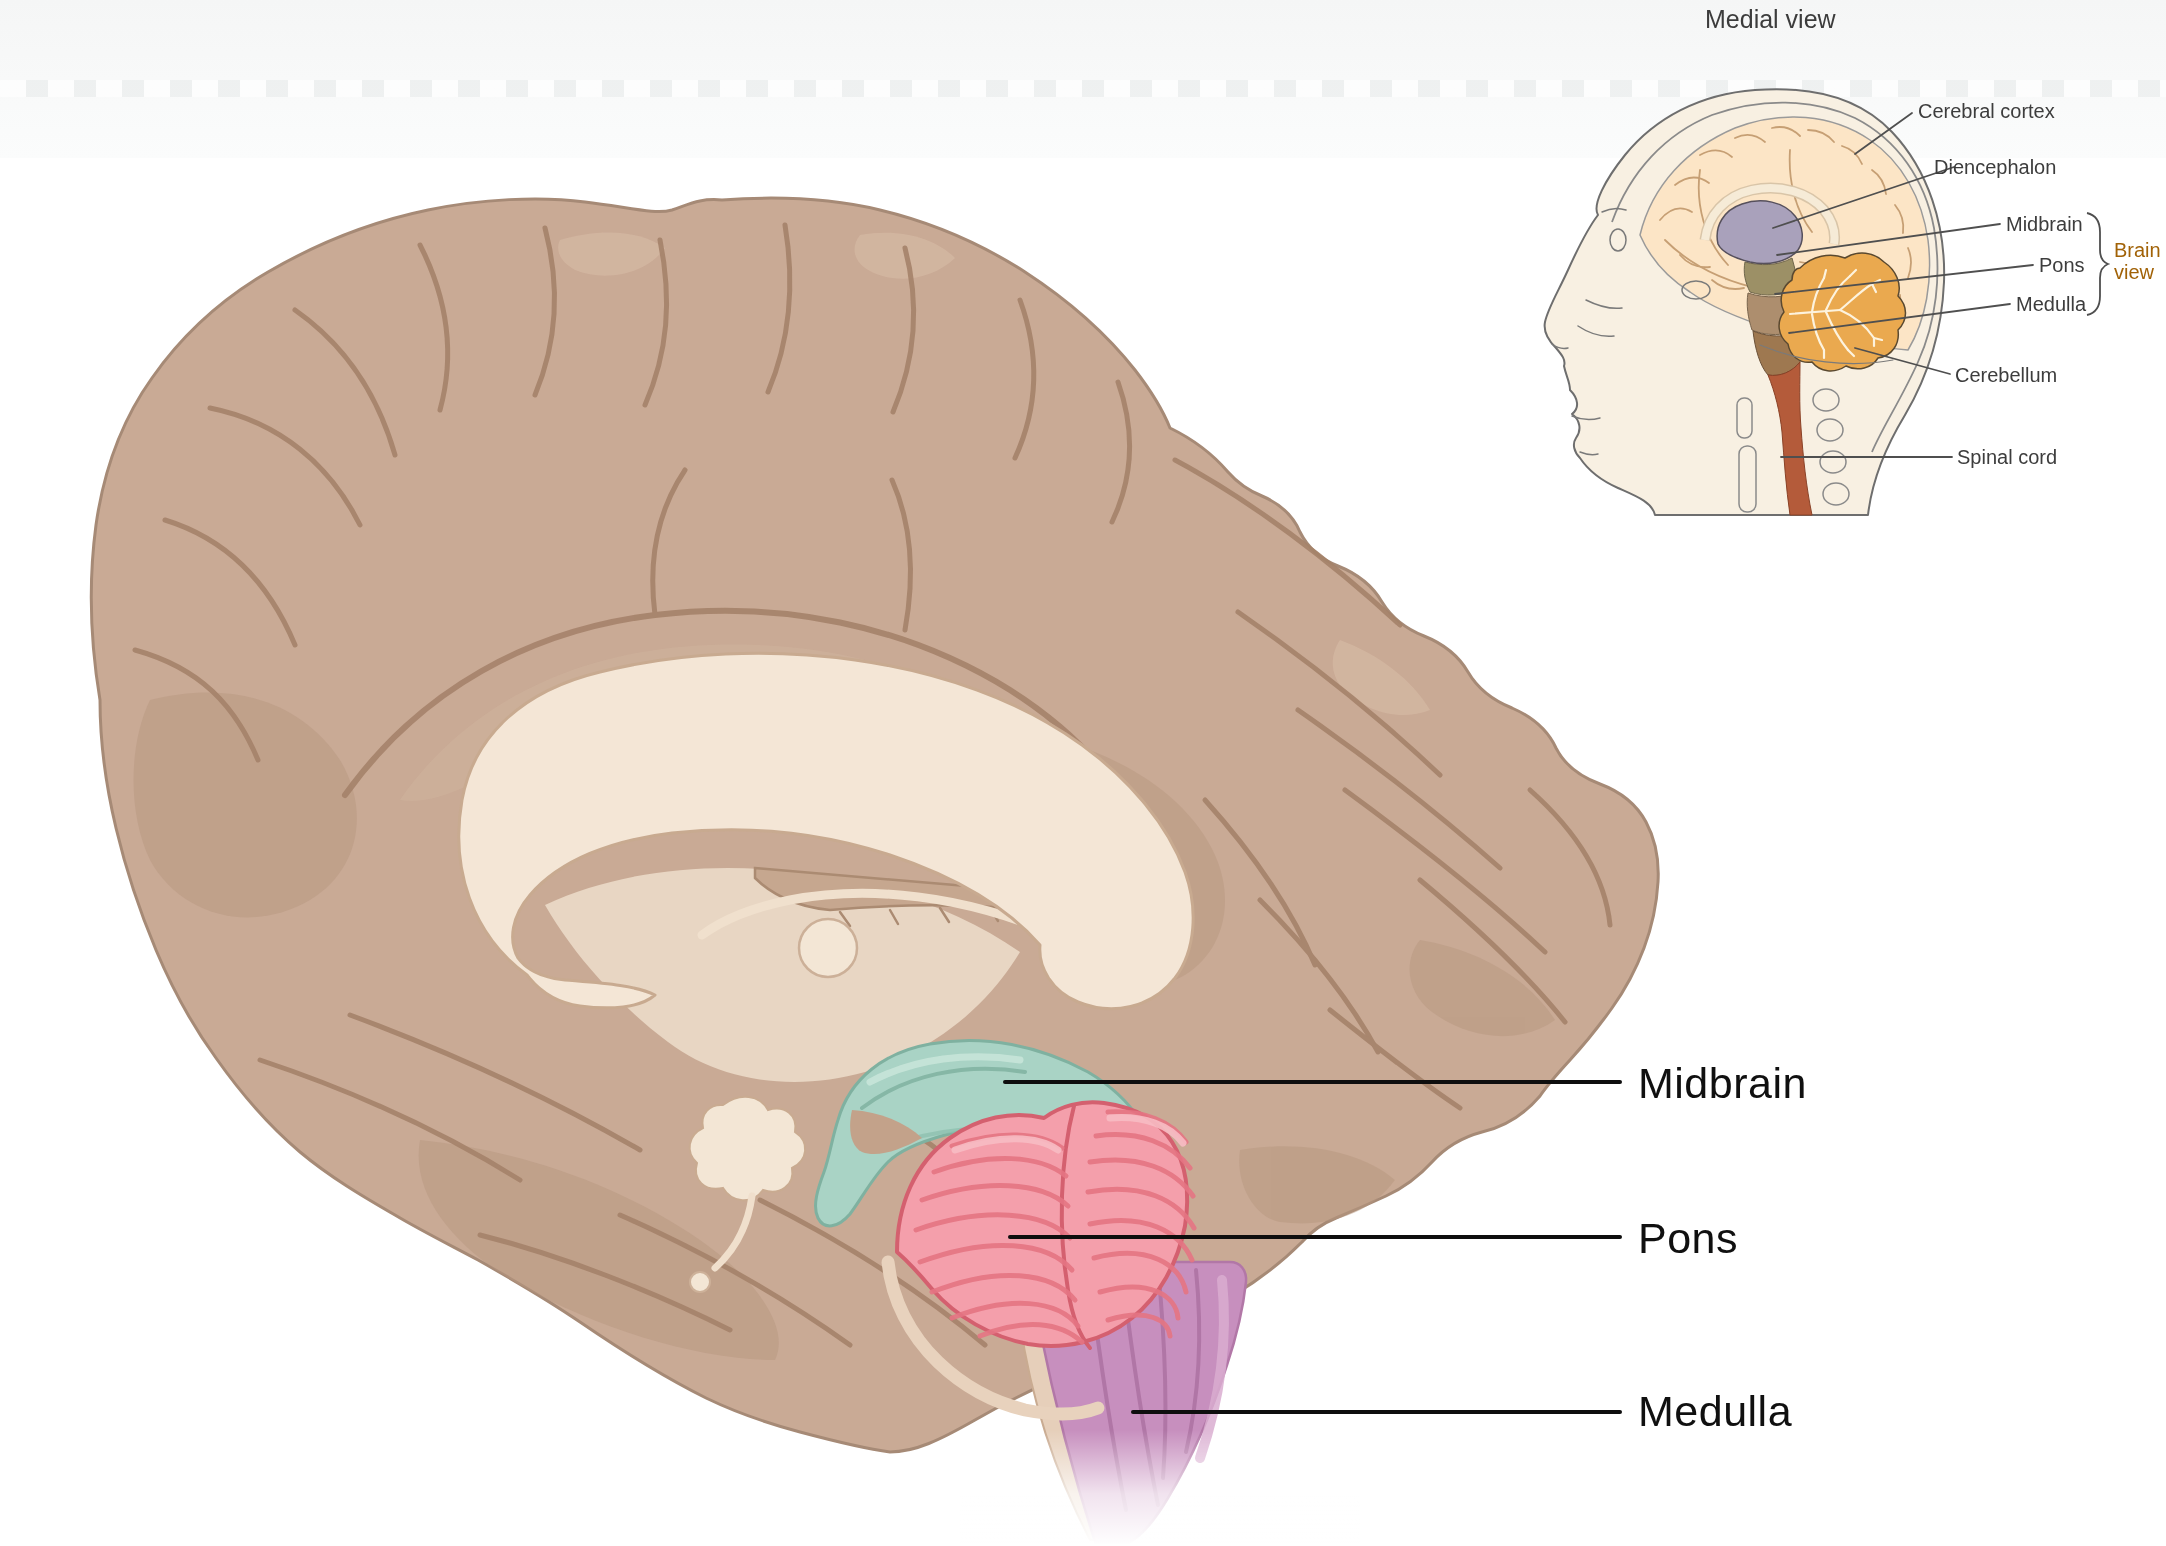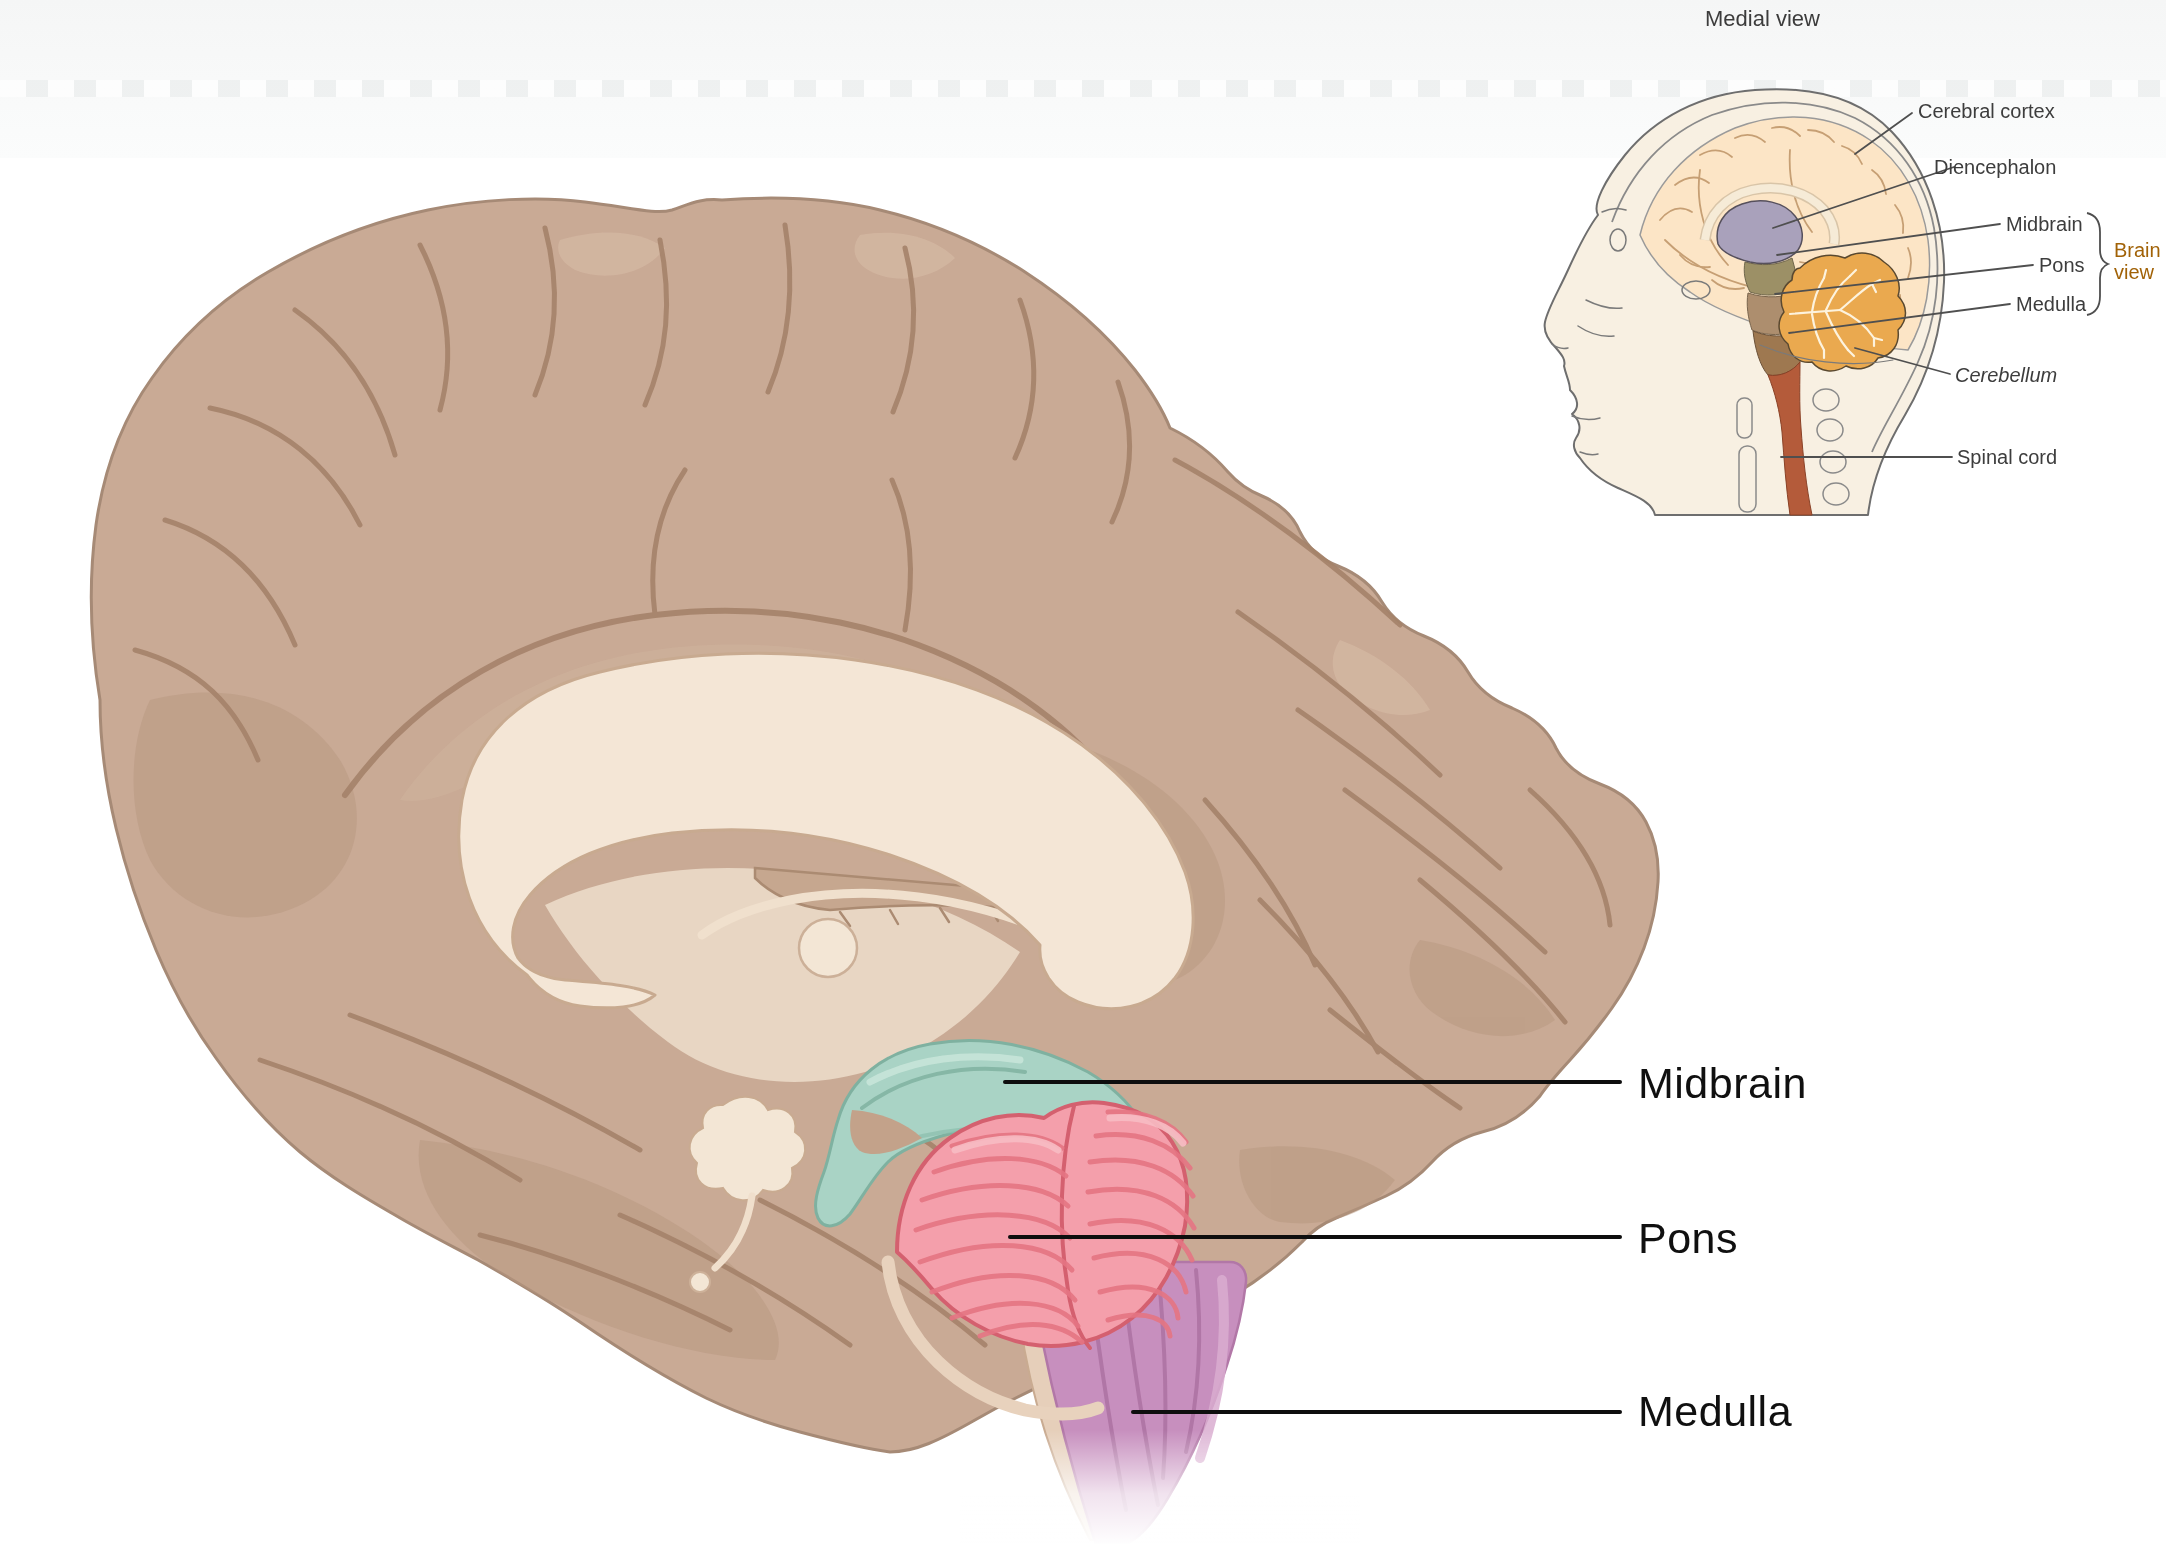--- a/index.html
+++ b/index.html
@@ -24,21 +24,21 @@
   .leader{position:absolute;height:4px;background:#0e0e0e;border-radius:2px;}
   .mlabel{
     position:absolute;color:#101010;font-size:43px;line-height:48px;white-space:nowrap;
     letter-spacing:.5px;
   }
   
   .ilabel{
     position:absolute;color:#3d3d3d;font-size:20px;line-height:22px;white-space:nowrap;
   }
   .inset-title{
-    position:absolute;color:#3c3c3c;font-size:22px;line-height:26px;white-space:nowrap;
+    position:absolute;color:#3c3c3c;font-size:25px;line-height:26px;white-space:nowrap;
   }
   .brace-label{position:absolute;color:#a16207;font-size:20px;line-height:22px;}
 </style>
 </head>
 <body>
 
 <div class="stage">
 
   <div class="top-band">
     <div class="film-dashes"></div>
@@ -445,21 +445,21 @@
   <div class="mlabel" style="left:1638px;top:1214px;">Pons</div>
   <div class="mlabel" style="left:1638px;top:1387px;">Medulla</div>
 
   <div class="inset-title" style="left:1705px;top:6px;">Medial view</div>
 
   <div class="ilabel" style="left:1918px;top:100px;">Cerebral cortex</div>
   <div class="ilabel" style="left:1934px;top:156px;">Diencephalon</div>
   <div class="ilabel" style="left:2006px;top:213px;">Midbrain</div>
   <div class="ilabel" style="left:2039px;top:254px;">Pons</div>
   <div class="ilabel" style="left:2016px;top:293px;">Medulla</div>
-  <div class="ilabel" style="left:1955px;top:364px;font-style:italic;">Cerebellum</div>
+  <div class="ilabel" style="left:1955px;top:364px;">Cerebellum</div>
   <div class="ilabel" style="left:1957px;top:446px;text-align:center;">Spinal cord</div>
 
   <div class="brace-label" style="left:2114px;top:239px;">
     <div>Brain</div>
     <div>view</div>
   </div>
 
 </div>
 
 </body></html>

